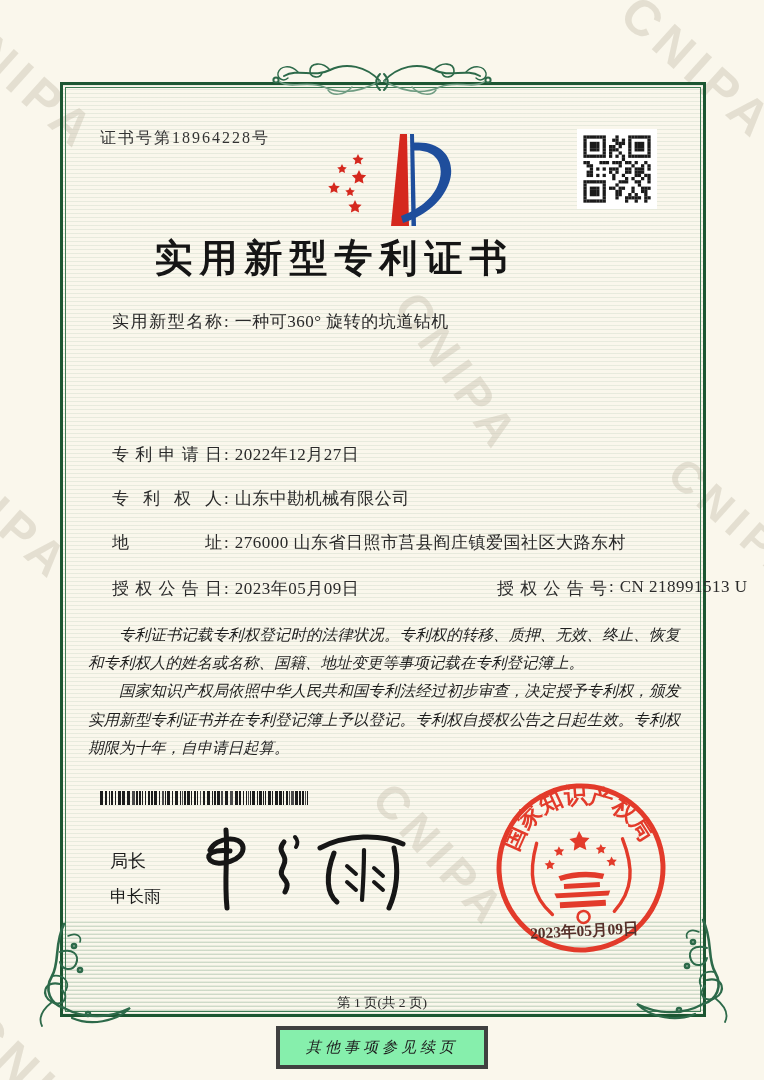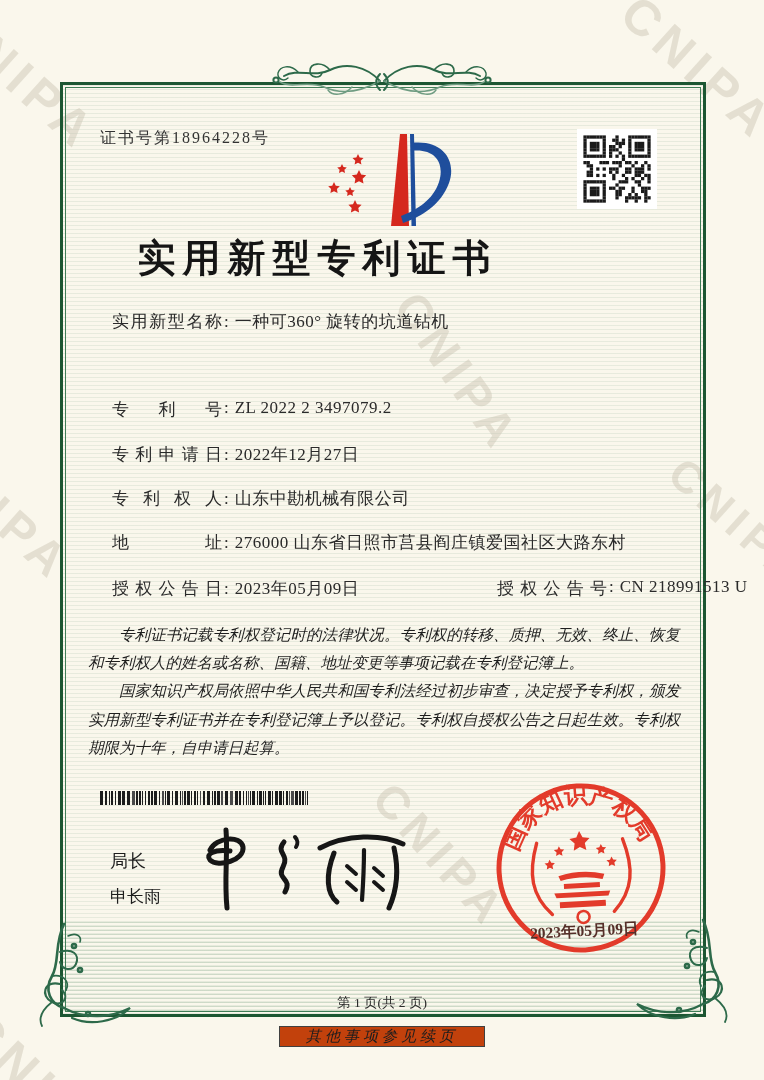--- a/index.html
+++ b/index.html
@@ -33,21 +33,21 @@
   .frame-inner{
     position:absolute;left:2px;top:2px;right:2px;bottom:2px;
     border:1px solid #3f7d57;
   }
   
   .content{position:absolute;left:0;top:0;width:764px;height:1080px;z-index:3;}
   .cert-no{position:absolute;left:100px;top:128px;font-size:16px;letter-spacing:2px;color:#333;}
   .logo{position:absolute;left:303px;top:131px;width:152px;height:98px;}
   .qr{position:absolute;left:577px;top:129px;width:80px;height:80px;background:#fff;}
   .title{
-    position:absolute;left:0;top:233px;width:635px;text-align:center;
+    position:absolute;left:17px;top:233px;width:635px;text-align:center;
     font-size:38px;font-weight:bold;letter-spacing:7px;color:#151515;
   }
   .row{position:absolute;left:100px;font-size:17px;color:#2a2a2a;white-space:nowrap;margin-left:12px;}
   .row .lbl{
     display:inline-block;width:110px;text-align:justify;text-align-last:justify;
     vertical-align:top;
   }
   .row .colon{display:inline-block;margin:0 6px 0 2px;}
   .row .val{letter-spacing:.5px;}
   .row2-pair{position:absolute;left:385px;top:0;white-space:nowrap;}
@@ -57,21 +57,21 @@
   }
   .paras p{margin:0;text-indent:2em;}
   .barcode{position:absolute;left:100px;top:791px;width:212px;height:14px;}
   .sig-title{position:absolute;left:110px;top:849px;font-family:"Liberation Sans","DejaVu Sans",sans-serif;font-size:18px;color:#1c1c1c;}
   .sig-name{position:absolute;left:110px;top:885px;font-family:Liberation Serif, serif;font-size:17px;color:#1c1c1c;}
   .signature{position:absolute;left:196px;top:820px;width:215px;height:92px;}
   .seal{position:absolute;left:492px;top:779px;width:178px;height:178px;transform:rotate(-3deg);opacity:.94;}
   .page-num{position:absolute;left:0;top:982px;width:764px;text-align:center;font-size:13.5px;color:#2b2b2b;z-index:3;margin-top:12px;}
   .note-box{
     position:absolute;left:50%;top:1026px;transform:translateX(-50%);
-    background:#c2410c;border:1px solid #404040;padding:0 26px;
+    background:#86efac;border:4px solid #404040;padding:8px 26px;
     font-size:15px;font-style:italic;letter-spacing:4px;color:#1d1d1d;z-index:3;white-space:nowrap;
   }
   
   .orn-top{position:absolute;left:50%;top:54px;transform:translateX(-50%);z-index:4;}
   .orn-bl{position:absolute;left:28px;top:922px;z-index:4;}
   .orn-br{position:absolute;left:621px;top:918px;z-index:4;transform:scaleX(-1);}
 </style>
 </head>
 <body>
 
@@ -366,23 +366,20 @@
         <rect x="15" y="22" width="1.02" height="1.02" fill="#1a1a1a"></rect>
         <rect x="18" y="22" width="1.02" height="1.02" fill="#1a1a1a"></rect>
         <rect x="21" y="22" width="1.02" height="1.02" fill="#1a1a1a"></rect>
       </svg>
 
     <div class="title">实用新型专利证书</div>
 
     <div class="row" style="top:310px">
       <span class="lbl">实用新型名称</span><span class="colon">:</span><span class="val">一种可360° 旋转的坑道钻机</span>
     </div>
-    <div class="row" style="top:398px">
-      <span class="lbl">专利号</span><span class="colon">:</span><span class="val">ZL 2022 2 3497079.2</span>
-    </div>
     <div class="row" style="top:443px">
       <span class="lbl">专利申请日</span><span class="colon">:</span><span class="val">2022年12月27日</span>
     </div>
     <div class="row" style="top:487px">
       <span class="lbl">专利权人</span><span class="colon">:</span><span class="val">山东中勘机械有限公司</span>
     </div>
     <div class="row" style="top:531px">
       <span class="lbl">地址</span><span class="colon">:</span><span class="val">276000 山东省日照市莒县阎庄镇爱国社区大路东村</span>
     </div>
     <div class="row" style="top:577px">

